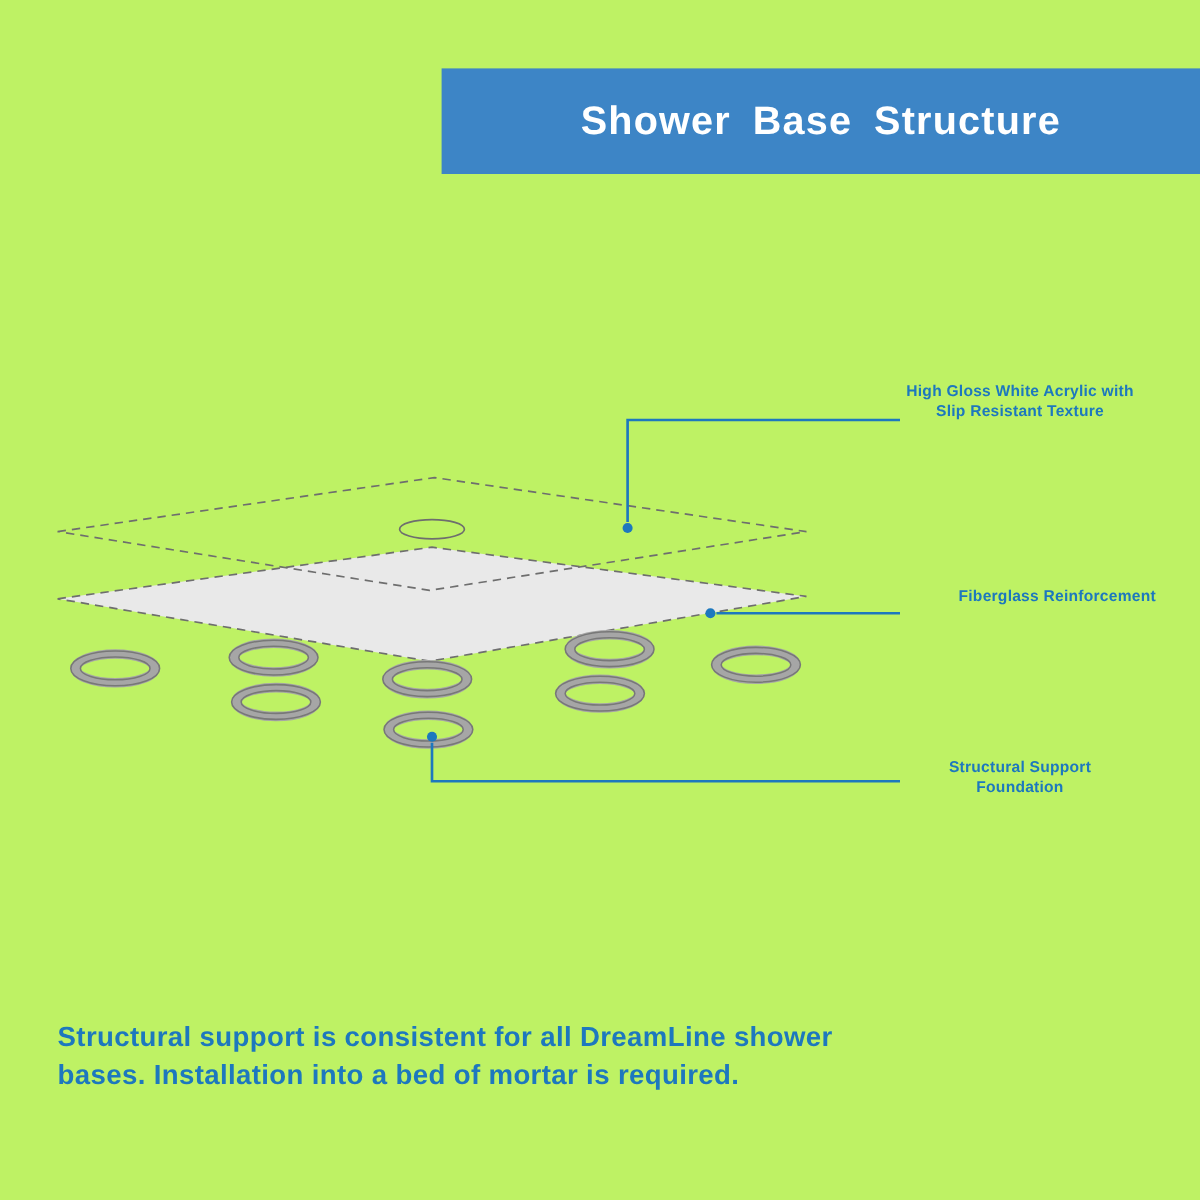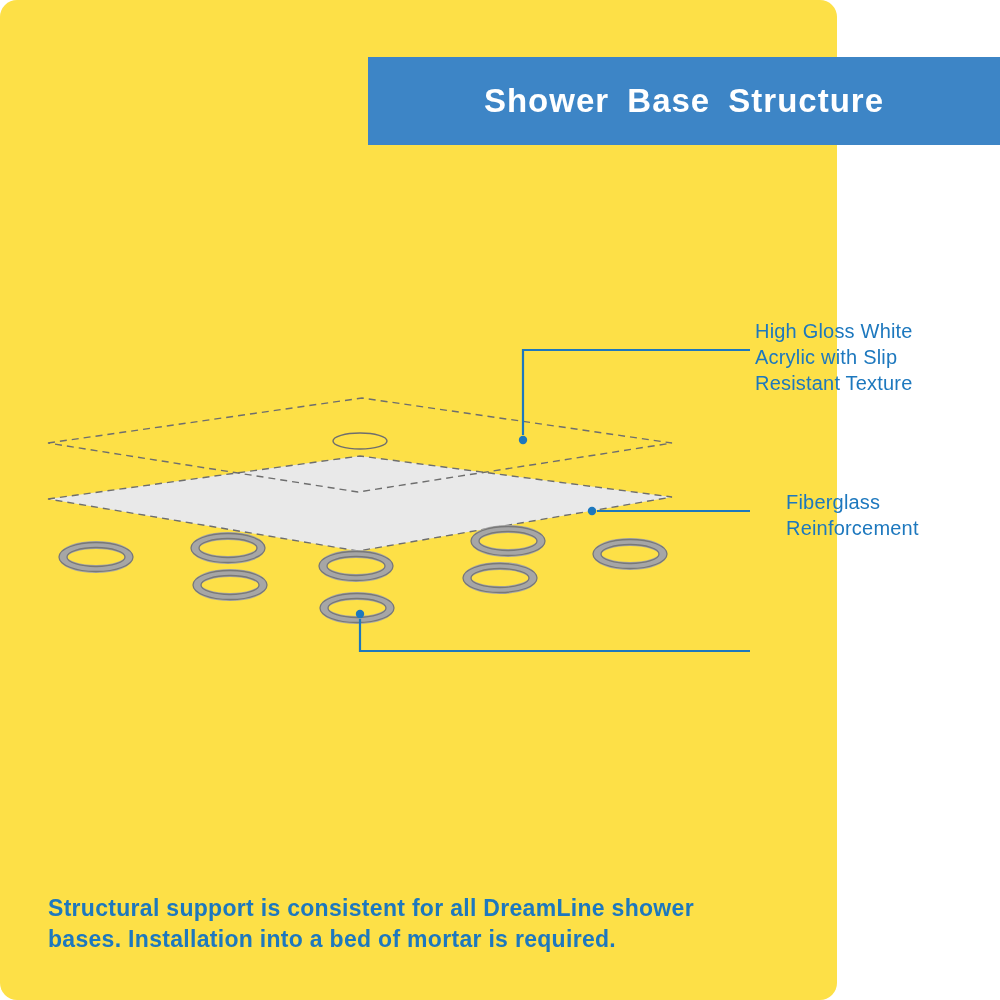--- a/index.html
+++ b/index.html
@@ -1,46 +1,46 @@
 <!DOCTYPE html>
 <html><head>
 <meta charset="utf-8">
 <style>
   html,body{margin:0;padding:0;}
   body{
     width:1000px;height:1000px;background:#ffffff;position:relative;overflow:hidden;
     font-family:"Liberation Sans", sans-serif;
   }
-  .canvas{position:absolute;inset:0;width:837px;height:1000px;background:#fde047;border-radius:17px;}
+  .canvas{position:absolute;inset:0;width:1000px;height:1000px;background:#bef264;}
 
   
   .banner{
     position:absolute;left:368px;top:57px;width:632px;height:88px;
     background:#3d85c6;display:flex;align-items:center;justify-content:center;
   }
   .banner-title{
     color:#ffffff;font-weight:bold;font-size:33px;letter-spacing:1px;word-spacing:8px;
   }
 
   
   .diagram{position:absolute;left:0;top:0;width:1000px;height:1000px;}
 
   
   .label{
-    position:absolute;color:#1d78be;font-weight:normal;font-size:20px;
-    line-height:1.3;width:190px;letter-spacing:0.2px;
+    position:absolute;color:#1d78be;font-weight:bold;font-size:13px;
+    line-height:1.3;width:190px;letter-spacing:0.2px;text-align:center;
   }
   .label-acrylic{left:755px;top:318px;}
   .label-fiberglass{left:786px;top:489px;}
   .label-foundation{left:755px;top:631px;}
 
   
   .footer-note{
     position:absolute;left:48px;top:849px;width:648px;
-    color:#1d78be;font-weight:bold;font-size:23px;line-height:1.33;letter-spacing:0.3px;margin-top:44px;
+    color:#1d78be;font-weight:bold;font-size:23px;line-height:1.33;letter-spacing:0.3px;
   }
 </style>
 </head>
 <body>
 
 <div class="canvas">
 
   <div class="banner">
     <div class="banner-title">Shower Base Structure</div>
   </div>
@@ -111,16 +111,17 @@
     </g>
 
     <g>
       <path d="M750,651 H360 V619" fill="none" stroke="#1d78be" stroke-width="2.2"></path>
       <circle cx="360" cy="614" r="4.2" fill="#1d78be"></circle>
     </g>
   </svg>
 
   <div class="label label-acrylic">High Gloss White Acrylic with Slip Resistant Texture</div>
   <div class="label label-fiberglass">Fiberglass Reinforcement</div>
+  <div class="label label-foundation">Structural Support Foundation</div>
 
   <div class="footer-note">Structural support is consistent for all DreamLine shower bases. Installation into a bed of mortar is required.</div>
 
 </div>
 
 </body></html>

